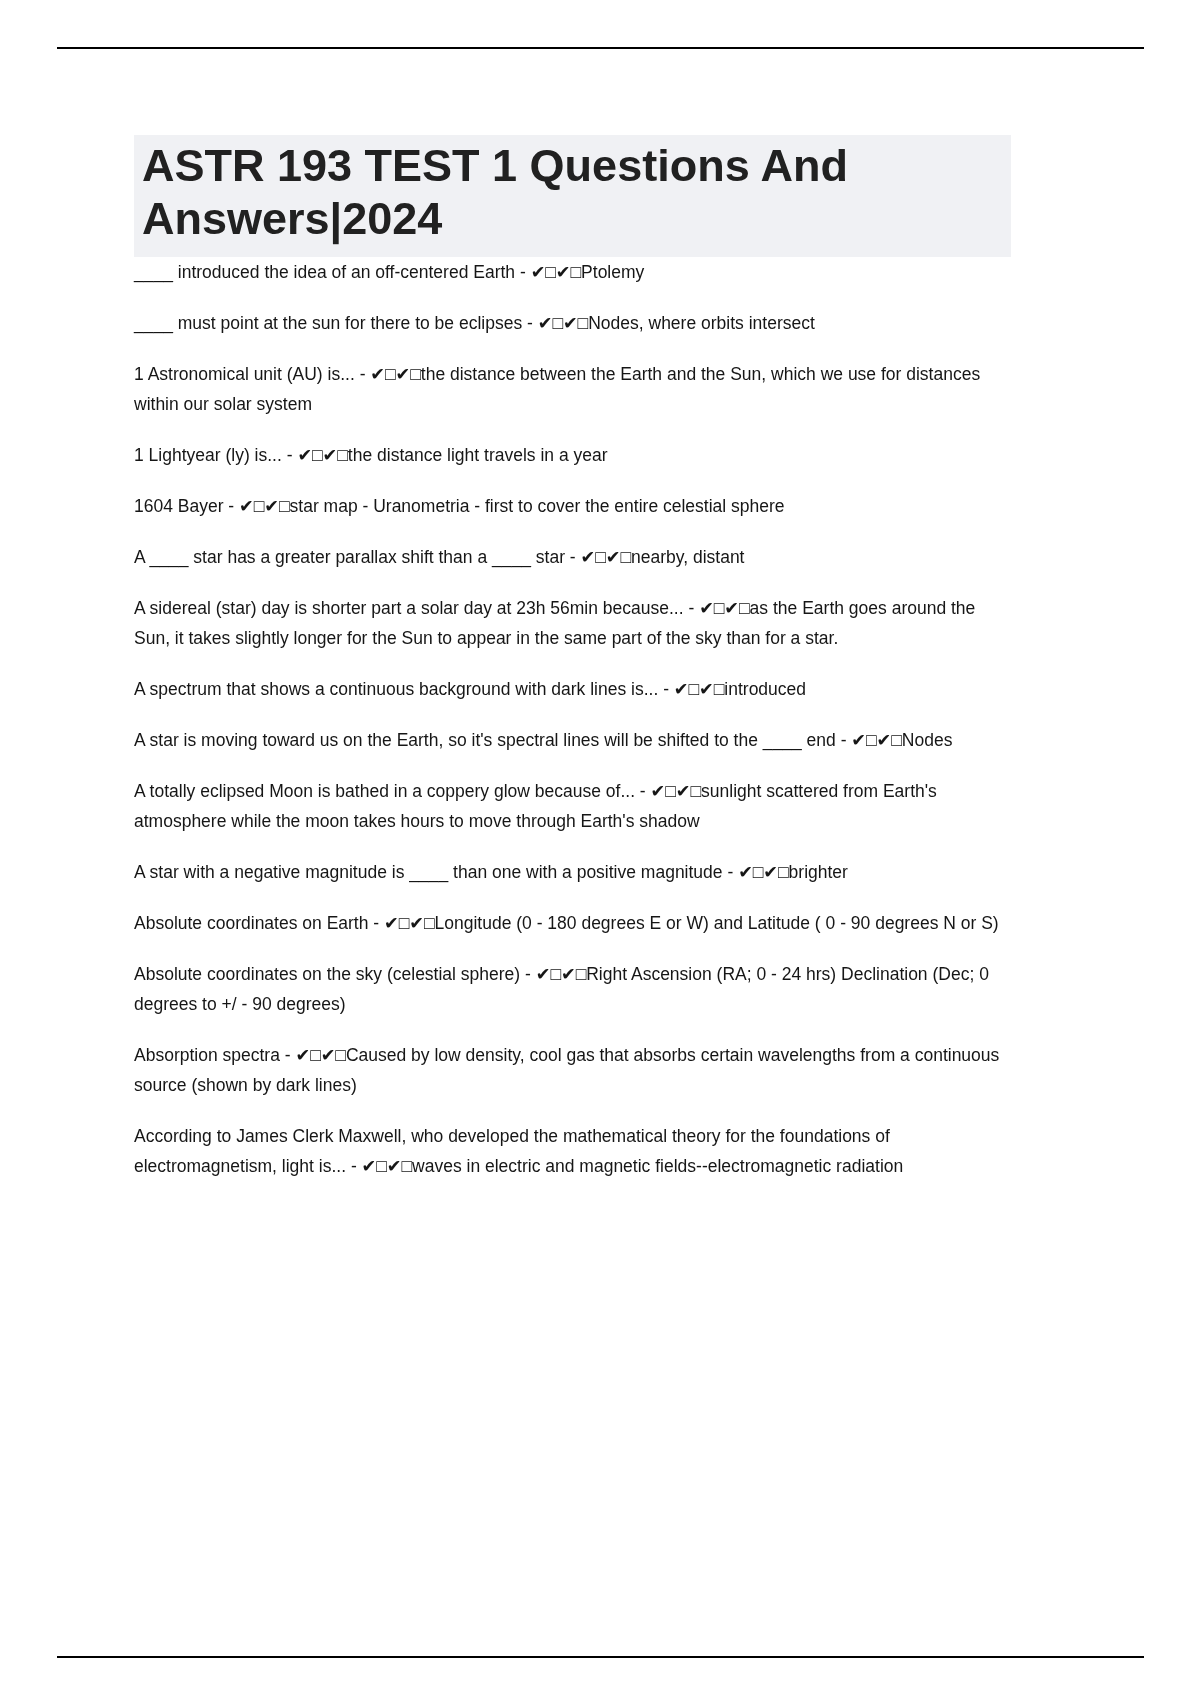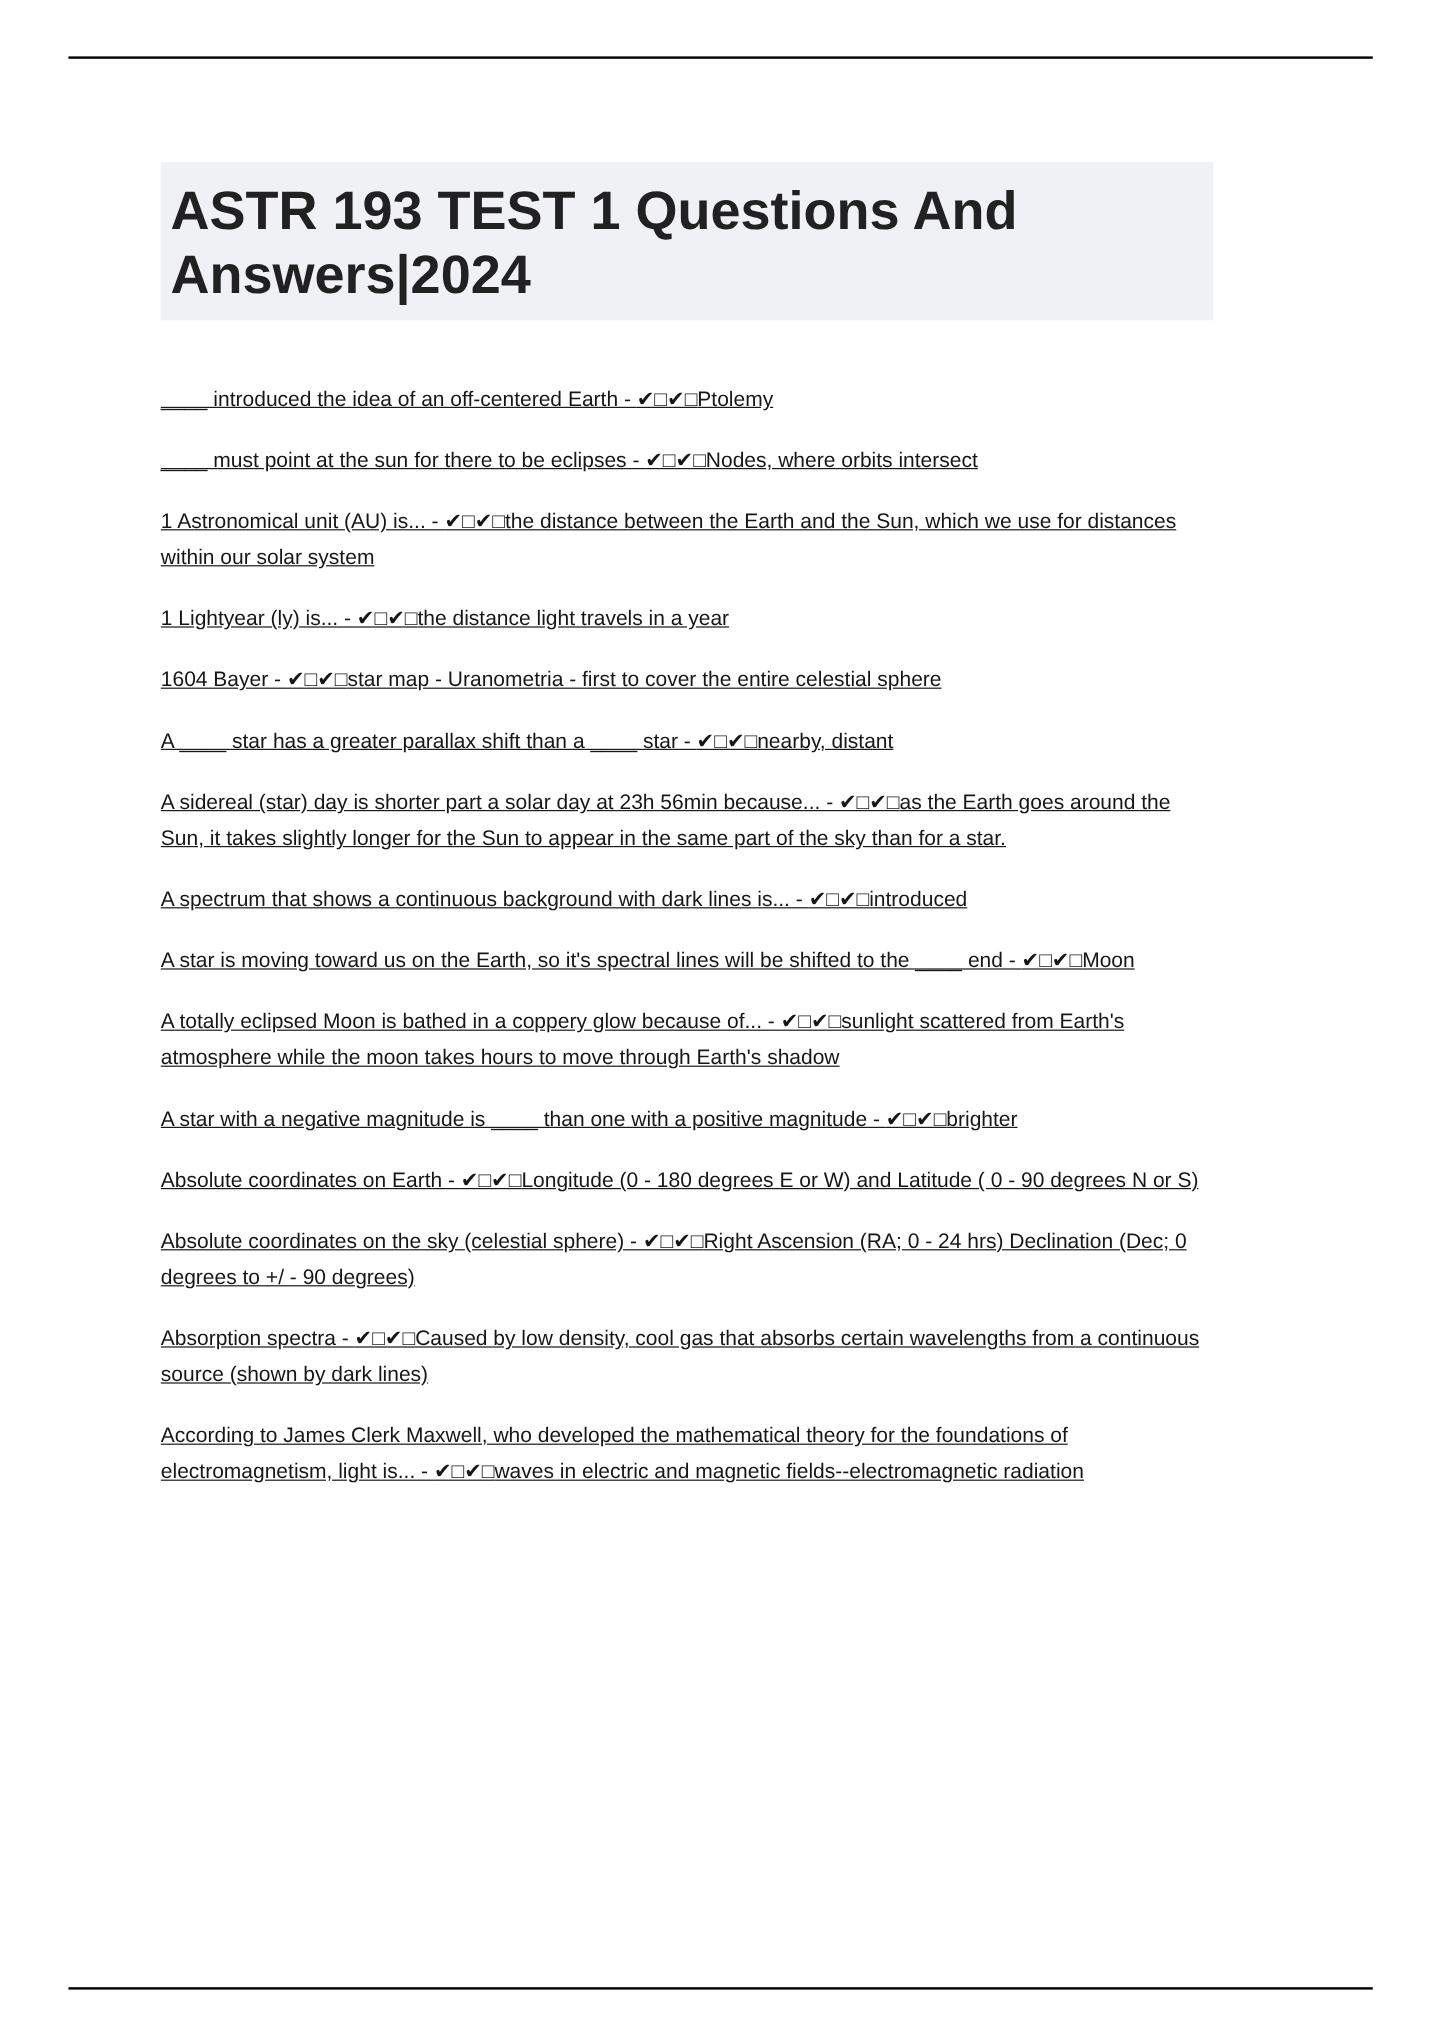--- a/index.html
+++ b/index.html
@@ -26,32 +26,30 @@
   .rule.top { top: 47px; }
   .rule.bottom { top: 1656px; }
   .content {
     position: absolute;
     left: 134px;
     top: 135px;
     width: 877px;
   }
   .title-block {
     background: #f0f1f4;
-    padding: 14px 12px 12px 8px;
+    padding: 4px 12px 12px 8px;
   }
   h1.doc-title {
     margin: 0;
     font-size: 45px;
     line-height: 1.18;
     font-weight: 700;
     color: #212121;
   }
   .qa-list {
-    margin-top: 50px;
-    text-decoration: underline;
   }
   p.qa {
     margin: 0 0 21px 0;
     font-size: 17.5px;
     line-height: 30px;
     color: #161616;
   }
   .marker {
     color: #161616;
   }
@@ -69,21 +67,21 @@
 
     <div class="qa-list">
         <p class="qa"><span>____ introduced the idea of an off-centered Earth - </span><span class="marker">✔□✔□</span><span>Ptolemy</span></p>
         <p class="qa"><span>____ must point at the sun for there to be eclipses - </span><span class="marker">✔□✔□</span><span>Nodes, where orbits intersect</span></p>
         <p class="qa"><span>1 Astronomical unit (AU) is... - </span><span class="marker">✔□✔□</span><span>the distance between the Earth and the Sun, which we use for distances within our solar system</span></p>
         <p class="qa"><span>1 Lightyear (ly) is... - </span><span class="marker">✔□✔□</span><span>the distance light travels in a year</span></p>
         <p class="qa"><span>1604 Bayer - </span><span class="marker">✔□✔□</span><span>star map - Uranometria - first to cover the entire celestial sphere</span></p>
         <p class="qa"><span>A ____ star has a greater parallax shift than a ____ star - </span><span class="marker">✔□✔□</span><span>nearby, distant</span></p>
         <p class="qa"><span>A sidereal (star) day is shorter part a solar day at 23h 56min because... - </span><span class="marker">✔□✔□</span><span>as the Earth goes around the Sun, it takes slightly longer for the Sun to appear in the same part of the sky than for a star.</span></p>
         <p class="qa"><span>A spectrum that shows a continuous background with dark lines is... - </span><span class="marker">✔□✔□</span><span>introduced</span></p>
-        <p class="qa"><span>A star is moving toward us on the Earth, so it's spectral lines will be shifted to the ____ end - </span><span class="marker">✔□✔□</span><span>Moon</span></p>
+        <p class="qa"><span>A star is moving toward us on the Earth, so it's spectral lines will be shifted to the ____ end - </span><span class="marker">✔□✔□</span><span>Nodes</span></p>
         <p class="qa"><span>A totally eclipsed Moon is bathed in a coppery glow because of... - </span><span class="marker">✔□✔□</span><span>sunlight scattered from Earth's atmosphere while the moon takes hours to move through Earth's shadow</span></p>
         <p class="qa"><span>A star with a negative magnitude is ____ than one with a positive magnitude - </span><span class="marker">✔□✔□</span><span>brighter</span></p>
         <p class="qa"><span>Absolute coordinates on Earth - </span><span class="marker">✔□✔□</span><span>Longitude (0 - 180 degrees E or W) and Latitude ( 0 - 90 degrees N or S)</span></p>
         <p class="qa"><span>Absolute coordinates on the sky (celestial sphere) - </span><span class="marker">✔□✔□</span><span>Right Ascension (RA; 0 - 24 hrs) Declination (Dec; 0 degrees to +/ - 90 degrees)</span></p>
         <p class="qa"><span>Absorption spectra - </span><span class="marker">✔□✔□</span><span>Caused by low density, cool gas that absorbs certain wavelengths from a continuous source (shown by dark lines)</span></p>
         <p class="qa"><span>According to James Clerk Maxwell, who developed the mathematical theory for the foundations of electromagnetism, light is... - </span><span class="marker">✔□✔□</span><span>waves in electric and magnetic fields--electromagnetic radiation</span></p>
       </div>
   </div>
 
   <div class="rule bottom"></div>

